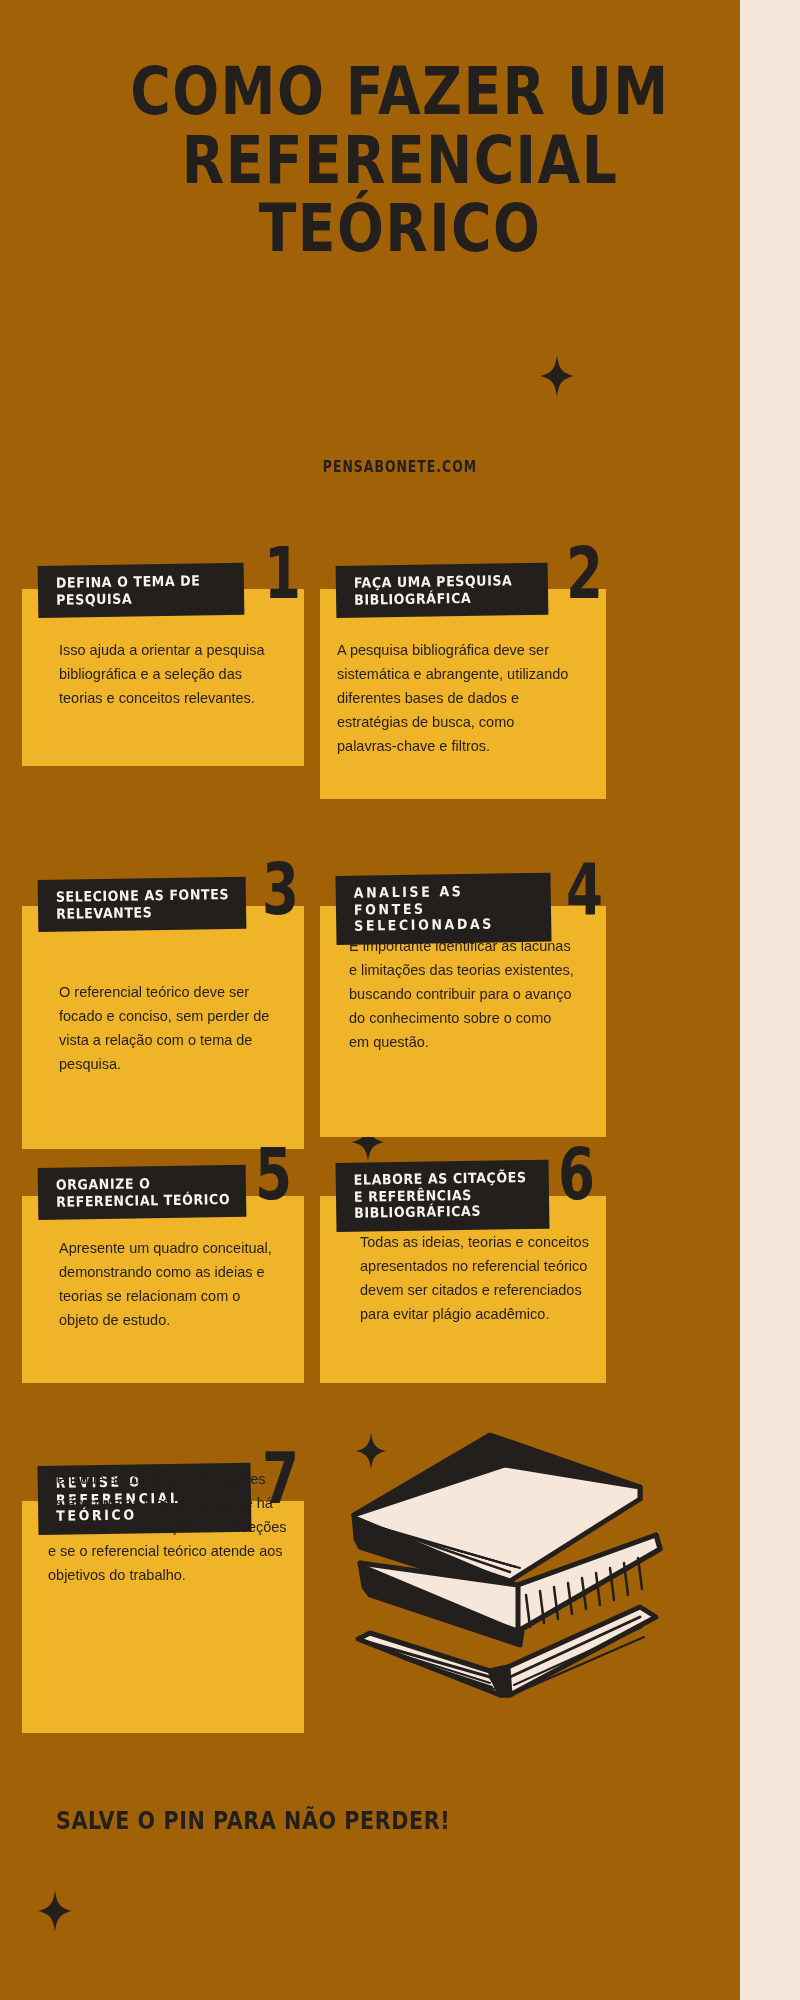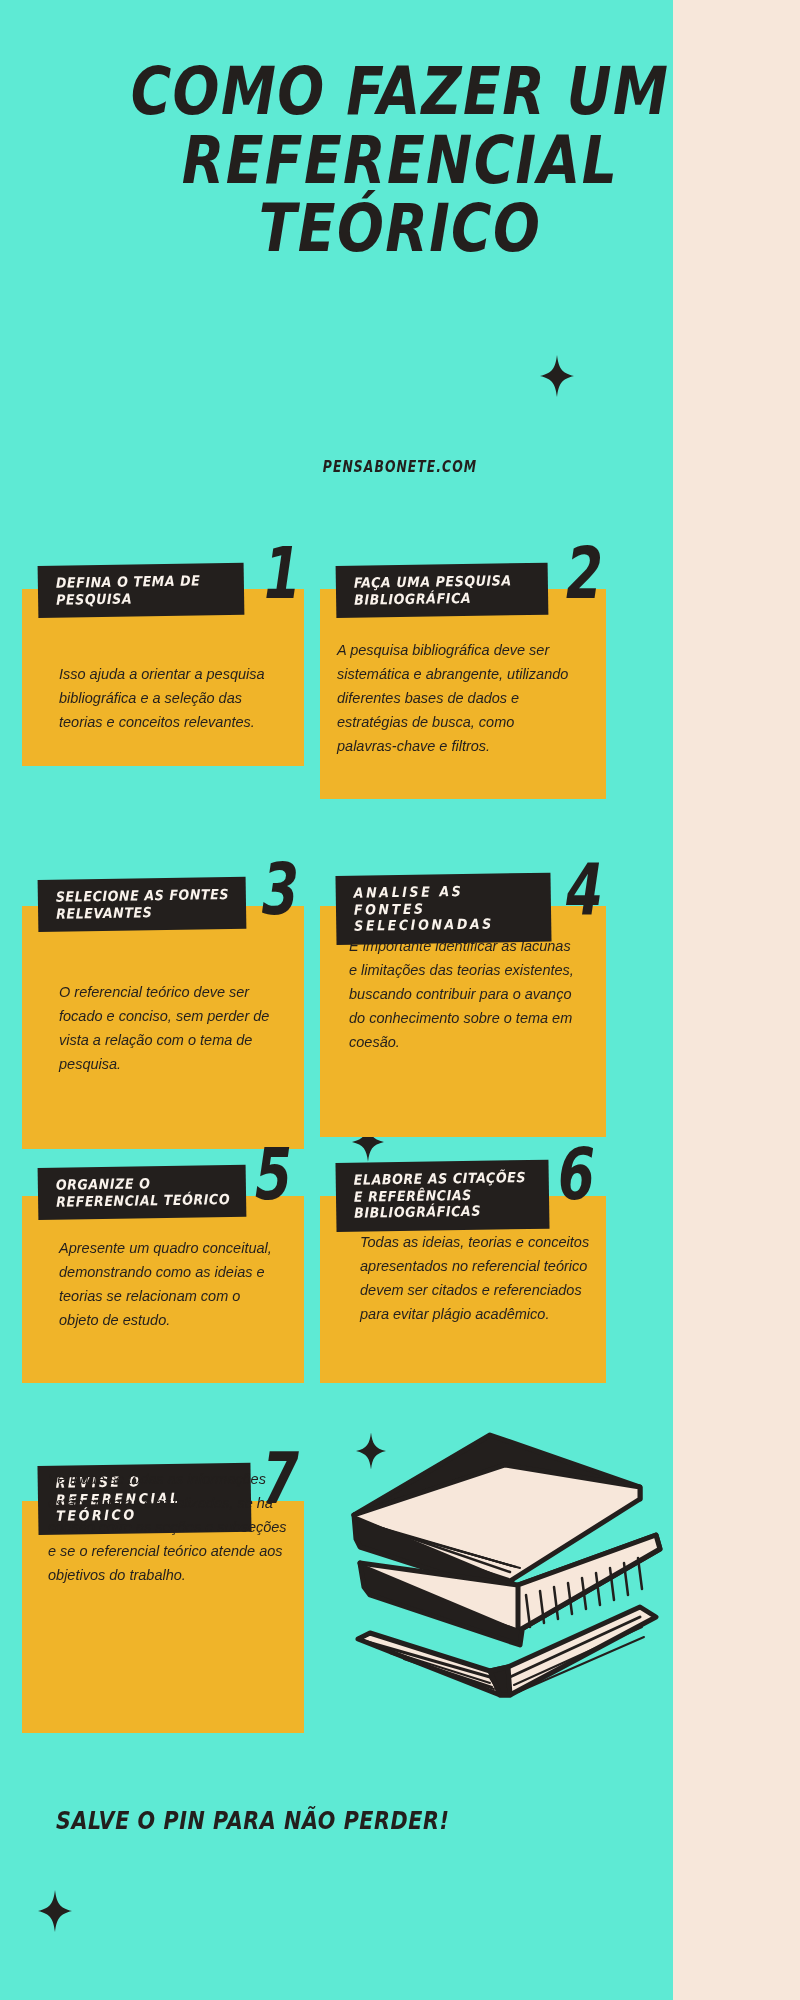--- a/index.html
+++ b/index.html
@@ -11,25 +11,24 @@
 
   body {
     background: #f7e7da;
     font-family: "Liberation Sans", sans-serif;
     position: relative;
     overflow: hidden;
   }
 
   .page {
     position: relative;
-    width: 673px;
+    width: 740px;
     height: 2000px;
-    background: #5eead4;
+    background: #a16207;
     overflow: hidden;
-    font-style: italic;
   }
 
   
   .title-block {
     position: absolute;
     top: 62px;
     left: 0;
     width: 800px;
     text-align: center;
   }
@@ -185,42 +184,42 @@
   <div class="sparkle" style="left:38px; top:1890px;">
     <svg width="34" height="42" viewBox="0 0 34 42">
         <path d="M17 0 C18.6 13 21.5 18 34 21 C21.5 24 18.6 29 17 42 C15.4 29 12.5 24 0 21 C12.5 18 15.4 13 17 0 Z" fill="#231f1d"></path>
       </svg>
   </div>
 
   <div class="card">
     <div class="card-box" style="left:22px; top:589px; width:282px; height:177px;"></div>
     <div class="card-number" style="left:264px; top:545px;">1</div>
     <div class="card-header" style="left:38px; top:566px; width:206px; min-height:34px;">DEFINA O TEMA DE PESQUISA</div>
-    <div class="card-body" style="left:59px; top:639px; width:215px;margin-top:24px;">Isso ajuda a orientar a pesquisa bibliográfica e a seleção das teorias e conceitos relevantes.</div>
+    <div class="card-body" style="left:59px; top:639px; width:215px;">Isso ajuda a orientar a pesquisa bibliográfica e a seleção das teorias e conceitos relevantes.</div>
   </div>
 
   <div class="card">
     <div class="card-box" style="left:320px; top:589px; width:286px; height:210px;"></div>
     <div class="card-number" style="left:566px; top:545px;">2</div>
     <div class="card-header" style="left:336px; top:566px; width:212px; min-height:34px;">FAÇA UMA PESQUISA BIBLIOGRÁFICA</div>
     <div class="card-body" style="left:337px; top:639px; width:232px;">A pesquisa bibliográfica deve ser sistemática e abrangente, utilizando diferentes bases de dados e estratégias de busca, como palavras-chave e filtros.</div>
   </div>
 
   <div class="card">
     <div class="card-box" style="left:22px; top:906px; width:282px; height:243px;"></div>
     <div class="card-number" style="left:262px; top:861px;">3</div>
     <div class="card-header" style="left:38px; top:880px; width:208px; min-height:34px;">SELECIONE AS FONTES RELEVANTES</div>
     <div class="card-body" style="left:59px; top:945px; width:218px;margin-top:36px;">O referencial teórico deve ser focado e conciso, sem perder de vista a relação com o tema de pesquisa.</div>
   </div>
 
   <div class="card">
     <div class="card-box" style="left:320px; top:906px; width:286px; height:231px;"></div>
     <div class="card-number" style="left:566px; top:861px;">4</div>
     <div class="card-header spaced" style="left:336px; top:876px; width:215px; min-height:42px;">ANALISE AS FONTES SELECIONADAS</div>
-    <div class="card-body" style="left:349px; top:935px; width:226px;">É importante identificar as lacunas e limitações das teorias existentes, buscando contribuir para o avanço do conhecimento sobre o tema em coesão.</div>
+    <div class="card-body" style="left:349px; top:935px; width:226px;">É importante identificar as lacunas e limitações das teorias existentes, buscando contribuir para o avanço do conhecimento sobre o como em questão.</div>
   </div>
 
   <div class="card">
     <div class="card-box" style="left:22px; top:1196px; width:282px; height:187px;"></div>
     <div class="card-number" style="left:255px; top:1146px;">5</div>
     <div class="card-header" style="left:38px; top:1168px; width:208px; min-height:34px;">ORGANIZE O REFERENCIAL TEÓRICO</div>
     <div class="card-body" style="left:59px; top:1237px; width:224px;">Apresente um quadro conceitual, demonstrando como as ideias e teorias se relacionam com o objeto de estudo.</div>
   </div>
 
   <div class="card">

